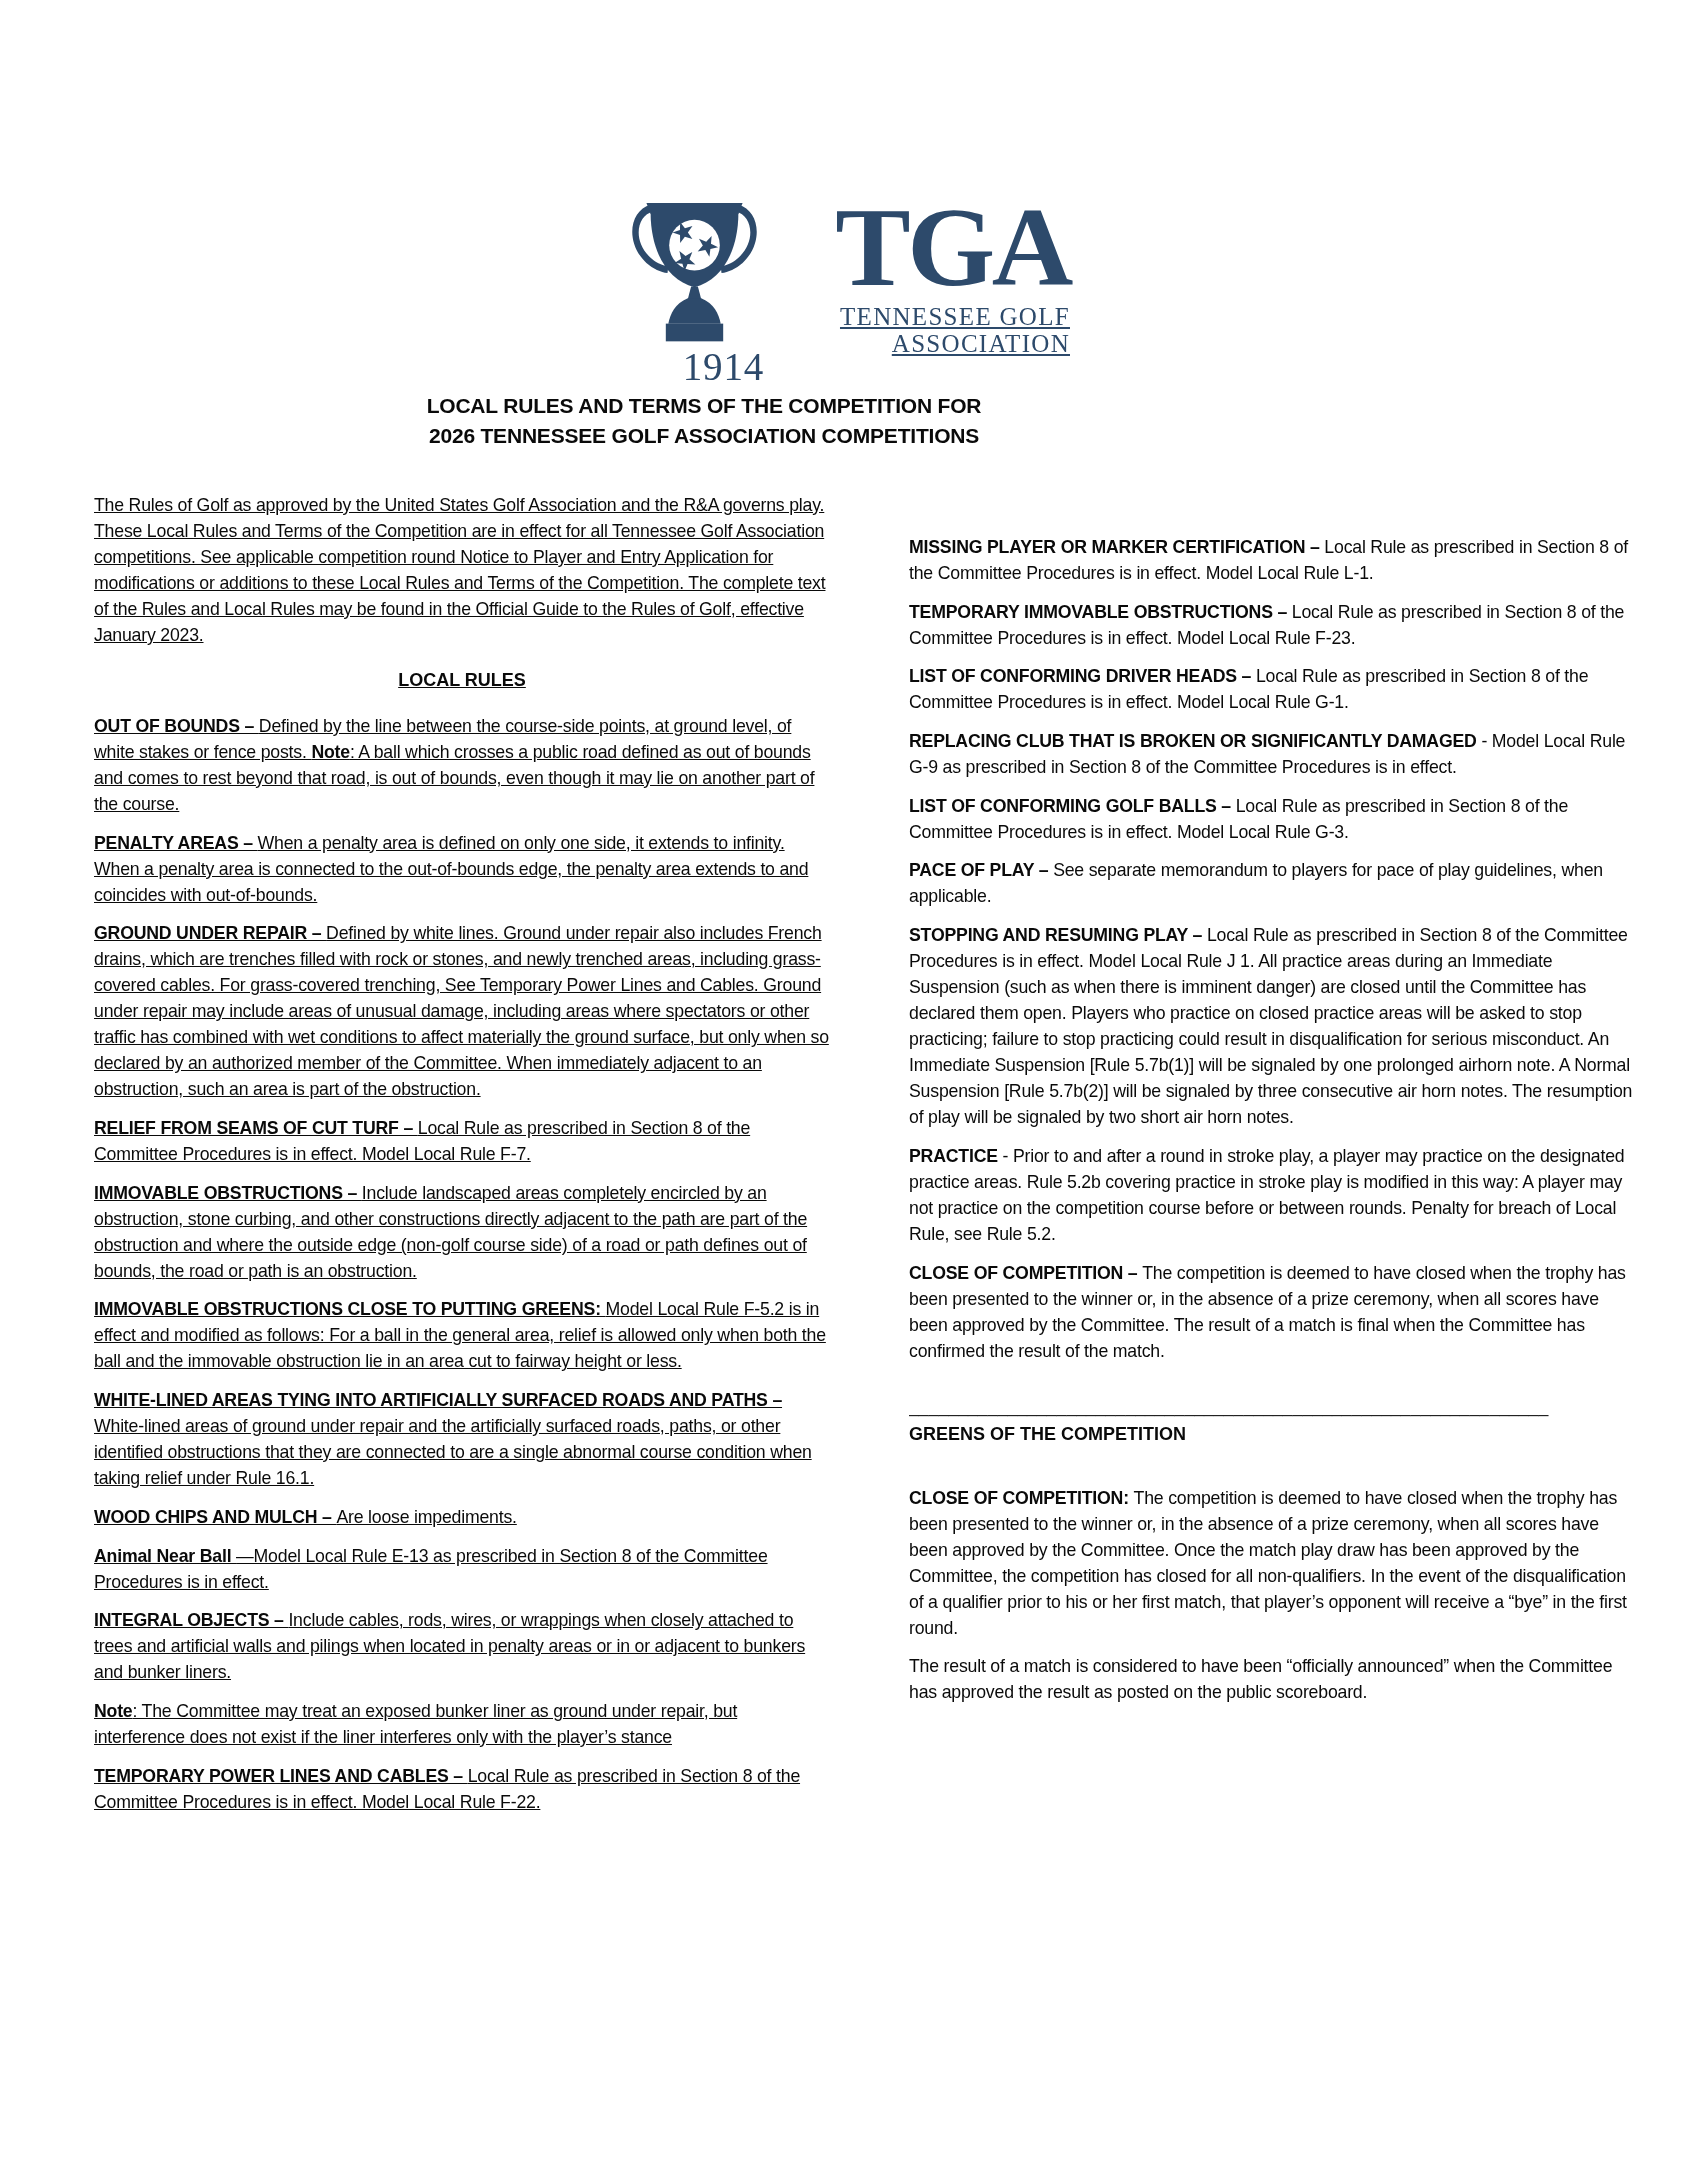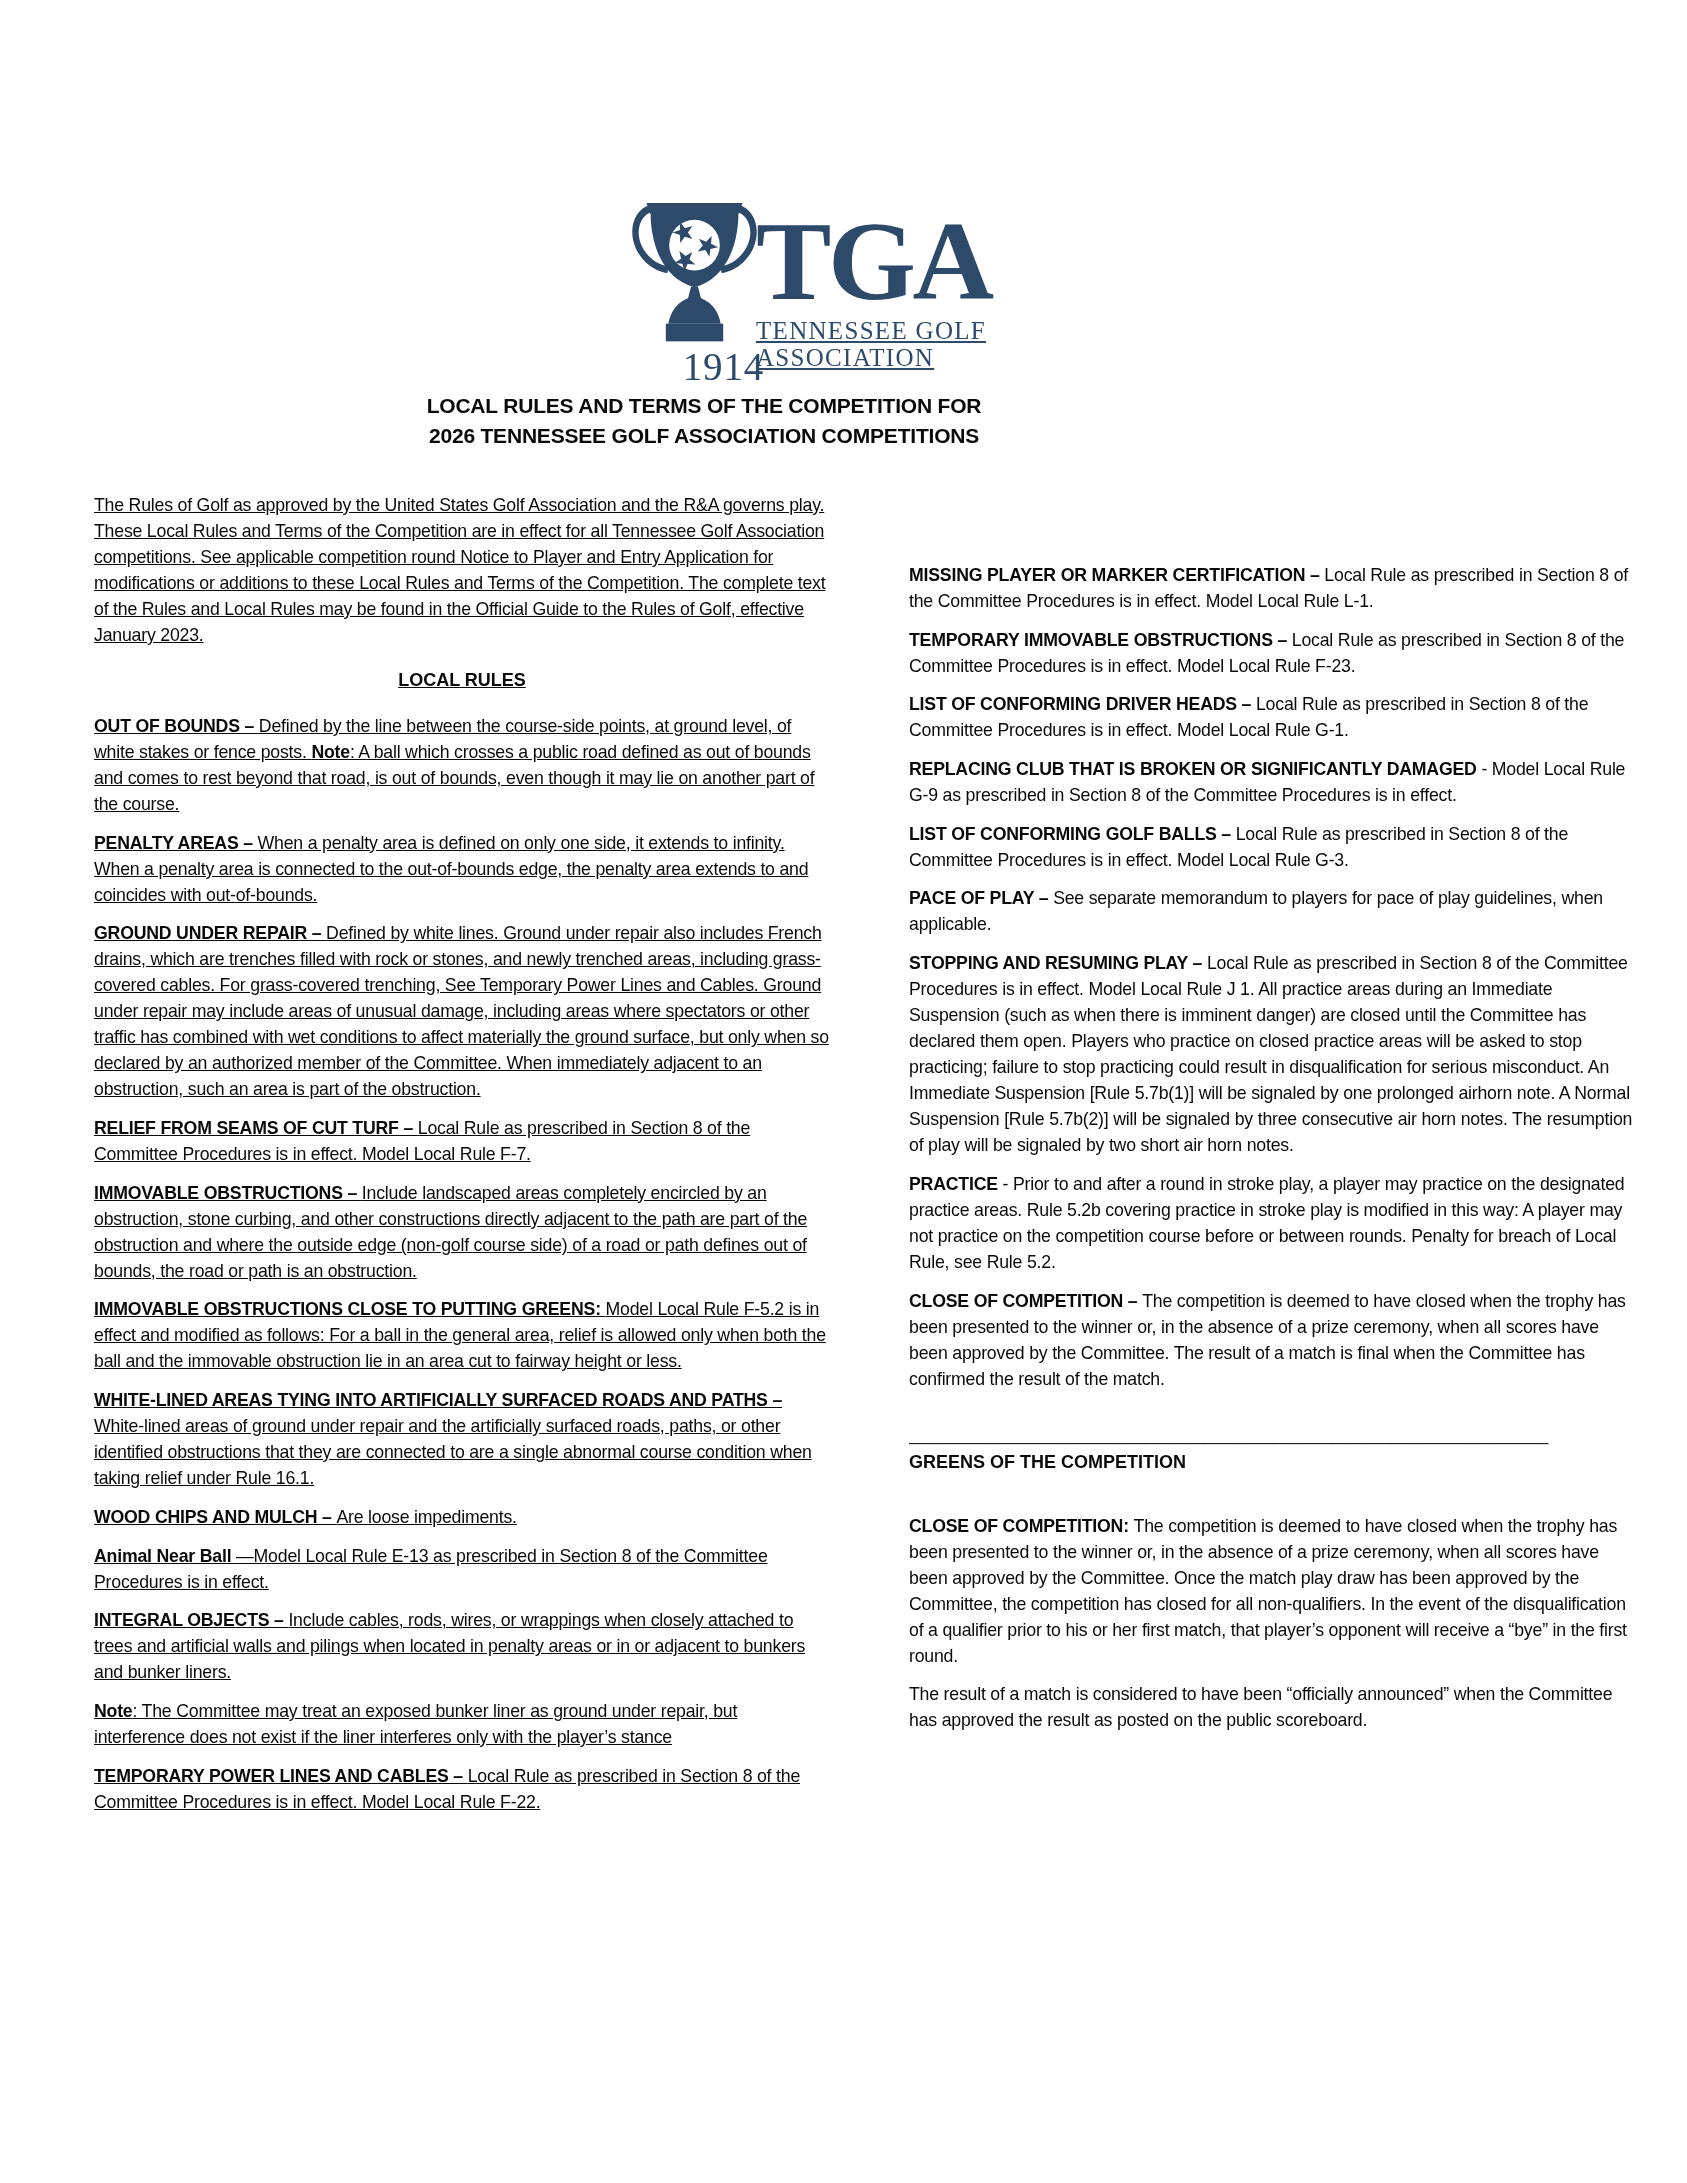--- a/index.html
+++ b/index.html
@@ -27,24 +27,24 @@
   .logo-year {
     font-family: "Liberation Serif", serif;
     font-size: 39px;
     line-height: 1;
     margin-top: 2.5px;
     letter-spacing: 0.8px;
     text-align: right;
   }
   .logo-text {
     position: absolute;
-    top: 204px;
+    top: 190px;
     left: 756px;
     width: 314px;
-    text-align: left;
+    text-align: right;
     color: var(--logo, #2d4a6b);
   }
   .logo-acronym {
     font-family: "Liberation Serif", serif;
     font-size: 113px;
     font-weight: bold;
     line-height: 1.0;
     letter-spacing: -3.4px;
   }
   .logo-name {
@@ -65,21 +65,21 @@
     text-align: center;
     font-weight: bold;
     font-size: 21px;
     line-height: 30px;
     letter-spacing: -0.2px;
   }
 
   
   .col { position: absolute; }
   .col-left  { left: 94px;  top: 492px; width: 736px; text-decoration: underline; }
-  .col-right { left: 909px; top: 562px; width: 731px; }
+  .col-right { left: 909px; top: 534px; width: 731px; }
 
   .para {
     font-size: 17.7px;
     line-height: 26px;
     letter-spacing: -0.2px;
     margin: 0 0 12.7px 0;
   }
   .center-heading {
     font-size: 18px;
     font-weight: bold;

